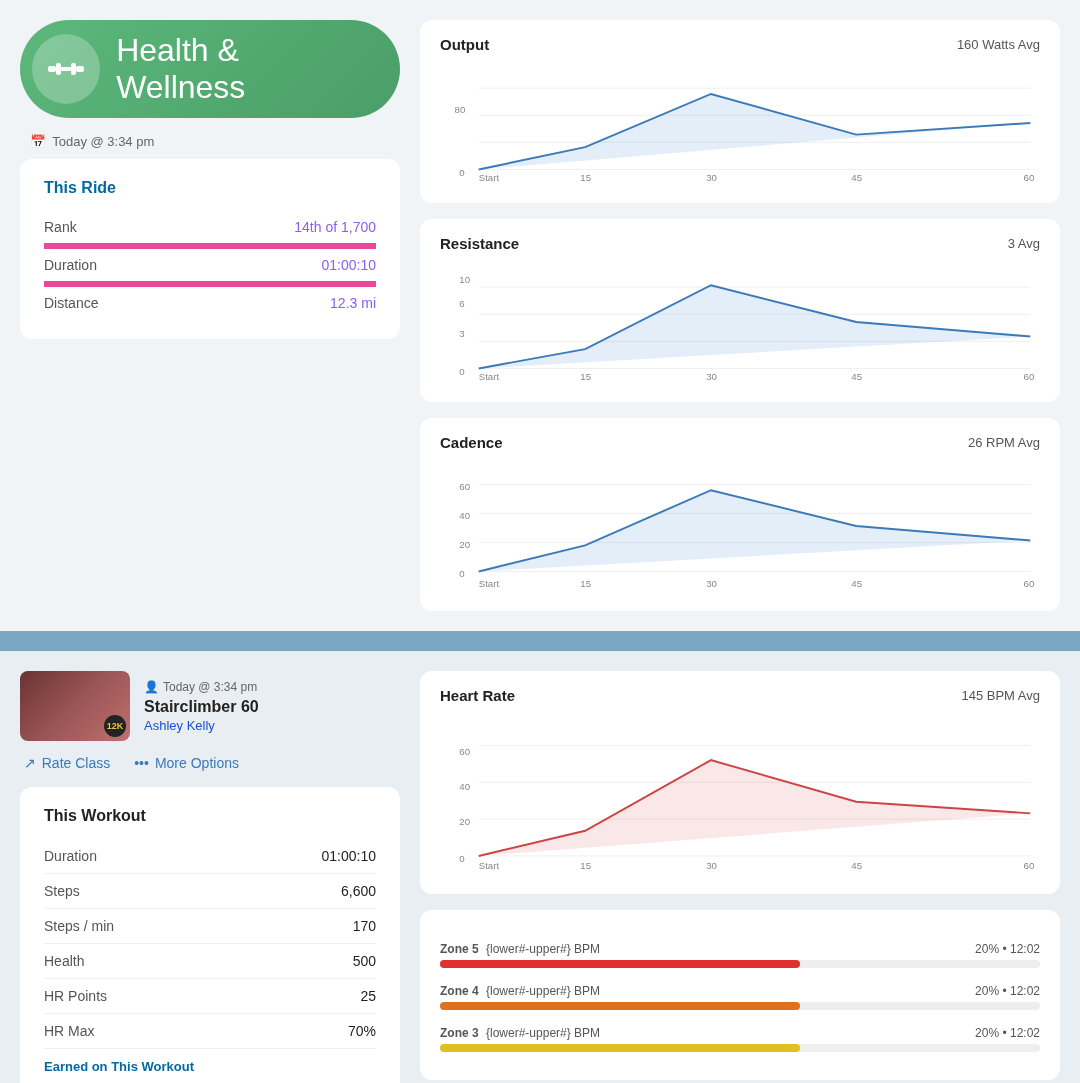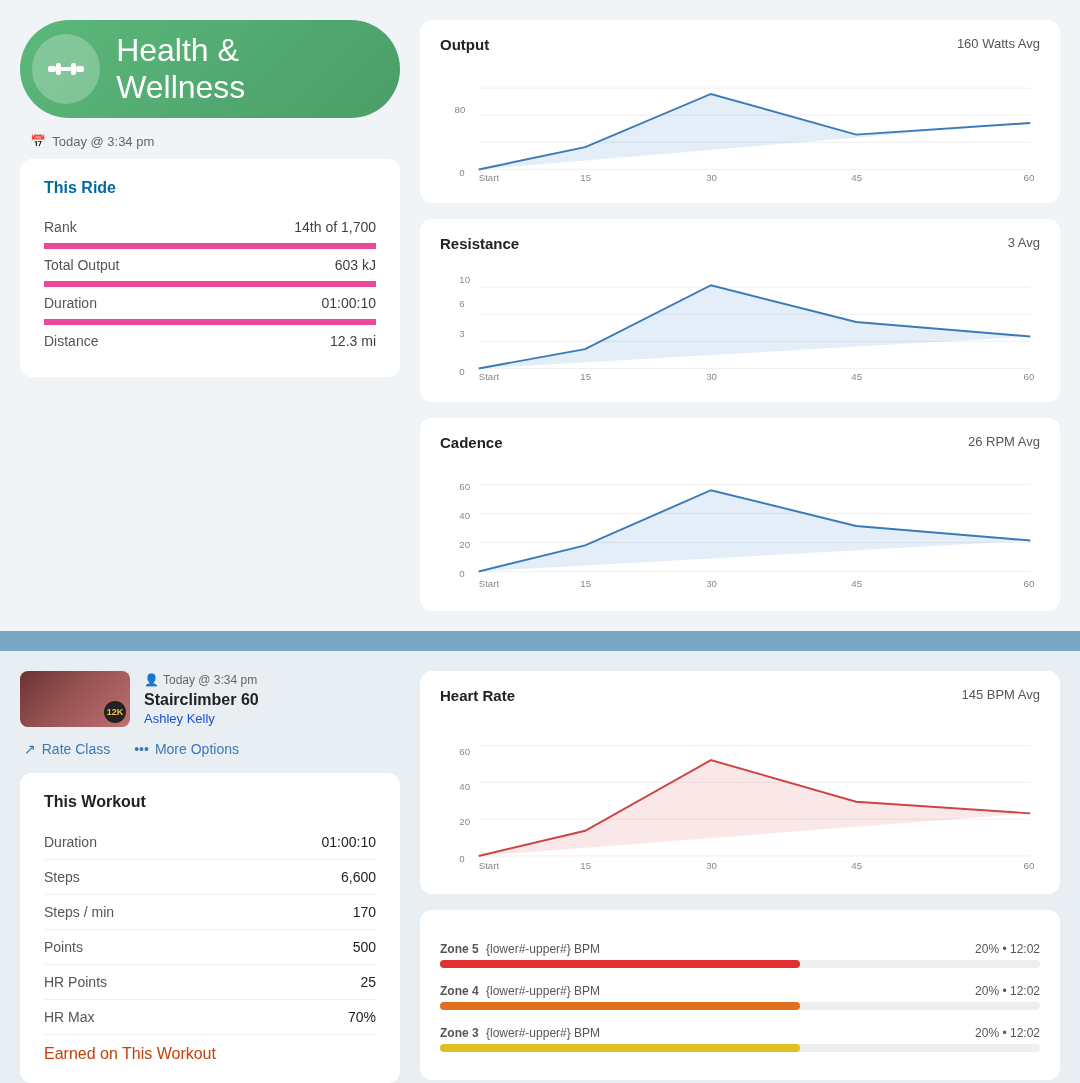--- a/index.html
+++ b/index.html
@@ -66,38 +66,39 @@
     .ride-row {
       display: flex;
       justify-content: space-between;
       align-items: center;
       padding: 8px 0;
       border-bottom: 6px solid #ec4899;
       font-size: 14px;
     }
     .ride-row:last-child { border-bottom: none; }
     .ride-row .label { color: #555; }
-    .ride-row .value { color: #404040; font-weight: 500; }
+    .ride-row .value { color: #8b5cf6; font-weight: 500; }
 
     
     .charts-panel-top {
       flex: 1;
       display: flex;
       flex-direction: column;
       gap: 16px;
     }
 
     .chart-card {
       background: white;
       border-radius: 12px;
       padding: 16px 20px;
     }
     .chart-header {
       display: flex;
       justify-content: space-between;
+      align-items: center;
       margin-bottom: 10px;
     }
     .chart-title {
       font-size: 15px;
       font-weight: 700;
       color: #222;
     }
     .chart-avg {
       font-size: 13px;
       color: #555;
@@ -125,21 +126,21 @@
       flex-shrink: 0;
     }
 
     .workout-header-row {
       display: flex;
       align-items: center;
       gap: 14px;
       margin-bottom: 14px;
     }
     .workout-thumb {
-      width: 110px; height: 56px;
+      width: 110px; height: 70px;
       background: #8b4444;
       border-radius: 8px;
       position: relative;
       overflow: hidden;
       flex-shrink: 0;
     }
     .workout-thumb-img {
       width: 100%; height: 100%;
       background: linear-gradient(135deg, #6b3333 0%, #9b5555 50%, #c07070 100%);
     }
@@ -211,24 +212,24 @@
       justify-content: space-between;
       padding: 9px 0;
       border-bottom: 1px solid #f0f0f0;
       font-size: 14px;
     }
     .stat-row:last-child { border-bottom: none; }
     .stat-label { color: #555; }
     .stat-value { color: #222; font-weight: 500; }
 
     .earned-row {
-      font-size: 16px;
-      color: #c2410c;
+      font-size: 13px;
+      color: #0369a1;
       padding-top: 10px;
-      font-weight: 400;
+      font-weight: 700;
     }
 
     
     .charts-panel-bottom {
       flex: 1;
       display: flex;
       flex-direction: column;
       gap: 16px;
     }
 
@@ -308,24 +309,20 @@
     <div class="timestamp-top">
       <span>📅</span>
       <span>Today @ 3:34 pm</span>
     </div>
 
     <div class="ride-card">
       <h3>This Ride</h3>
       <div class="ride-row">
         <span class="label">Rank</span>
         <span class="value">14th of 1,700</span>
-      </div>
-      <div class="ride-row">
-        <span class="label">Total Output</span>
-        <span class="value">603 kJ</span>
       </div>
       <div class="ride-row">
         <span class="label">Duration</span>
         <span class="value">01:00:10</span>
       </div>
       <div class="ride-row">
         <span class="label">Distance</span>
         <span class="value">12.3 mi</span>
       </div>
     </div>
@@ -450,21 +447,21 @@
       </div>
       <div class="stat-row">
         <span class="stat-label">Steps</span>
         <span class="stat-value">6,600</span>
       </div>
       <div class="stat-row">
         <span class="stat-label">Steps / min</span>
         <span class="stat-value">170</span>
       </div>
       <div class="stat-row">
-        <span class="stat-label">Points</span>
+        <span class="stat-label">Health</span>
         <span class="stat-value">500</span>
       </div>
       <div class="stat-row">
         <span class="stat-label">HR Points</span>
         <span class="stat-value">25</span>
       </div>
       <div class="stat-row">
         <span class="stat-label">HR Max</span>
         <span class="stat-value">70%</span>
       </div>

